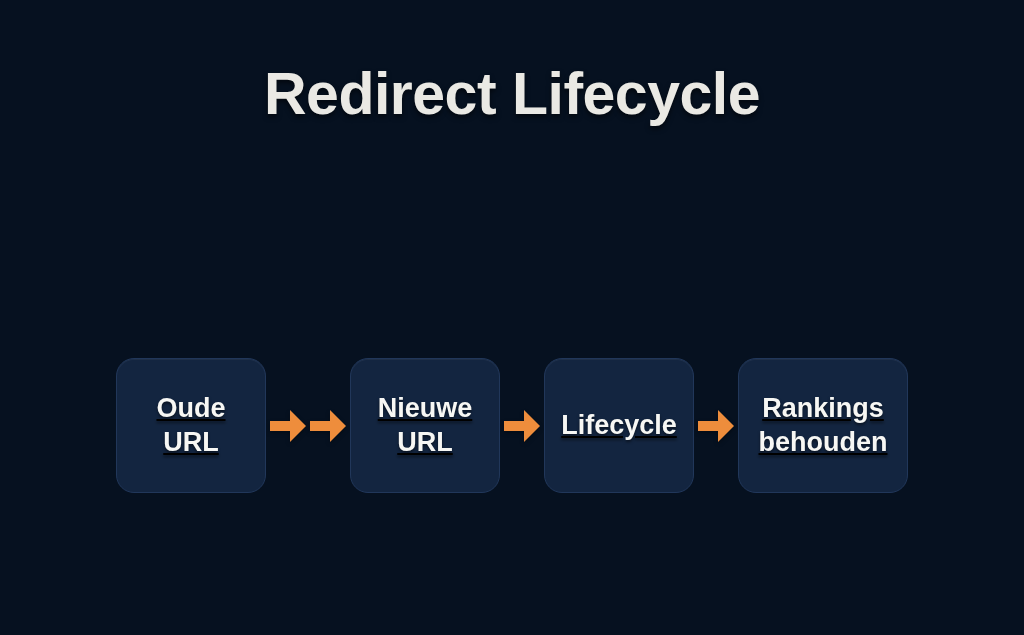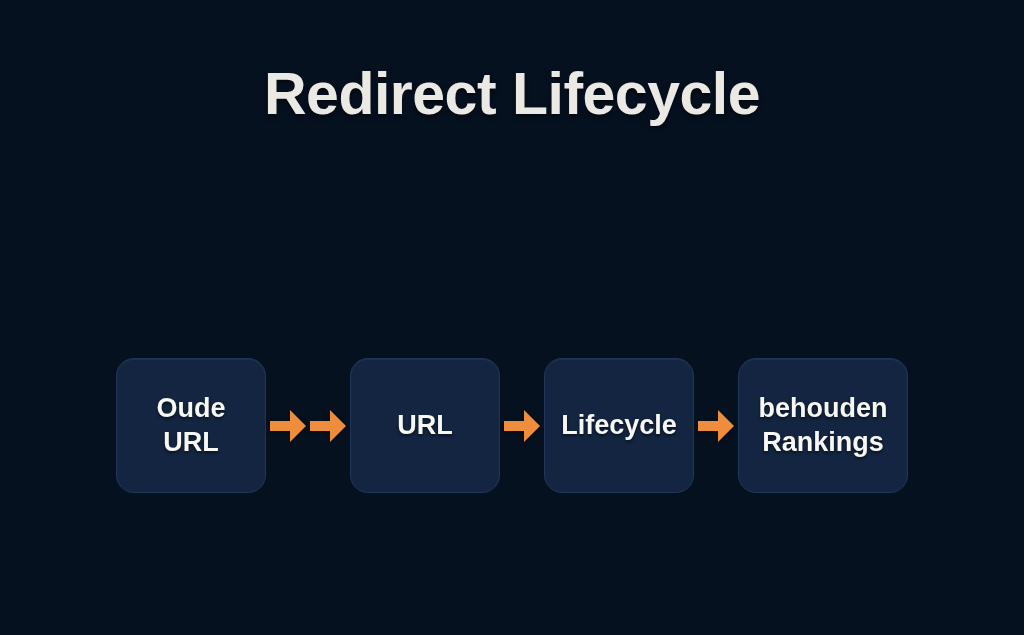--- a/index.html
+++ b/index.html
@@ -33,20 +33,21 @@
   .flow {
     position: absolute;
     top: 358px;
     left: 0;
     width: 100%;
     height: 135px;
     display: flex;
     justify-content: center;
     align-items: center;
     gap: 4px;
+    text-decoration: underline;
   }
   .step {
     width: 150px;
     height: 135px;
     flex: 0 0 auto;
     background: var(--box-fill, #132540);
     border: 1px solid var(--box-border, #21375a);
     border-radius: 18px;
     display: flex;
     flex-direction: column;
@@ -88,34 +89,35 @@
     <svg class="arrow" viewBox="0 0 36 32" aria-hidden="true">
       <polygon points="0,11 20,11 20,0 36,16 20,32 20,21 0,21"></polygon>
     </svg>
 
 
     <svg class="arrow" viewBox="0 0 36 32" aria-hidden="true">
       <polygon points="0,11 20,11 20,0 36,16 20,32 20,21 0,21"></polygon>
     </svg>
 
     <div class="step">
+      <span class="step-line">Nieuwe</span>
       <span class="step-line">URL</span>
     </div>
 
     <svg class="arrow" viewBox="0 0 36 32" aria-hidden="true">
       <polygon points="0,11 20,11 20,0 36,16 20,32 20,21 0,21"></polygon>
     </svg>
 
     <div class="step">
       <span class="step-line">Lifecycle</span>
     </div>
 
     <svg class="arrow" viewBox="0 0 36 32" aria-hidden="true">
       <polygon points="0,11 20,11 20,0 36,16 20,32 20,21 0,21"></polygon>
     </svg>
 
     <div class="step wide">
+      <span class="step-line">Rankings</span>
       <span class="step-line">behouden</span>
-      <span class="step-line">Rankings</span>
     </div>
 
   </div>
 </div>
 
 </body></html>

